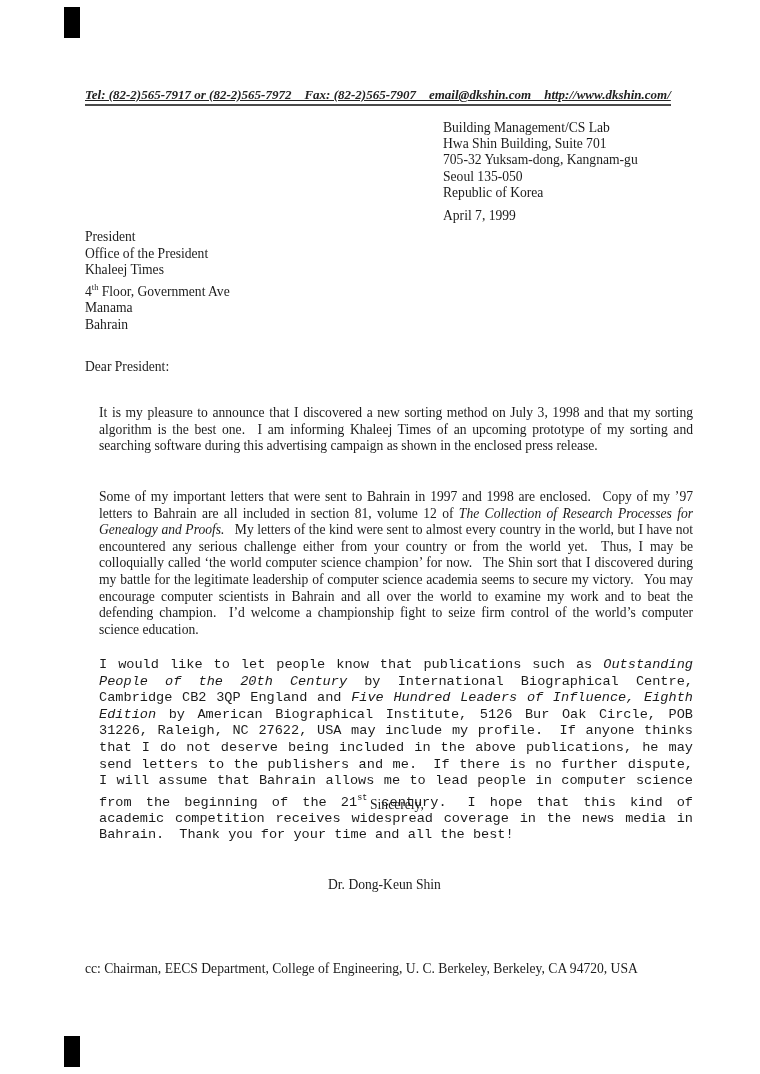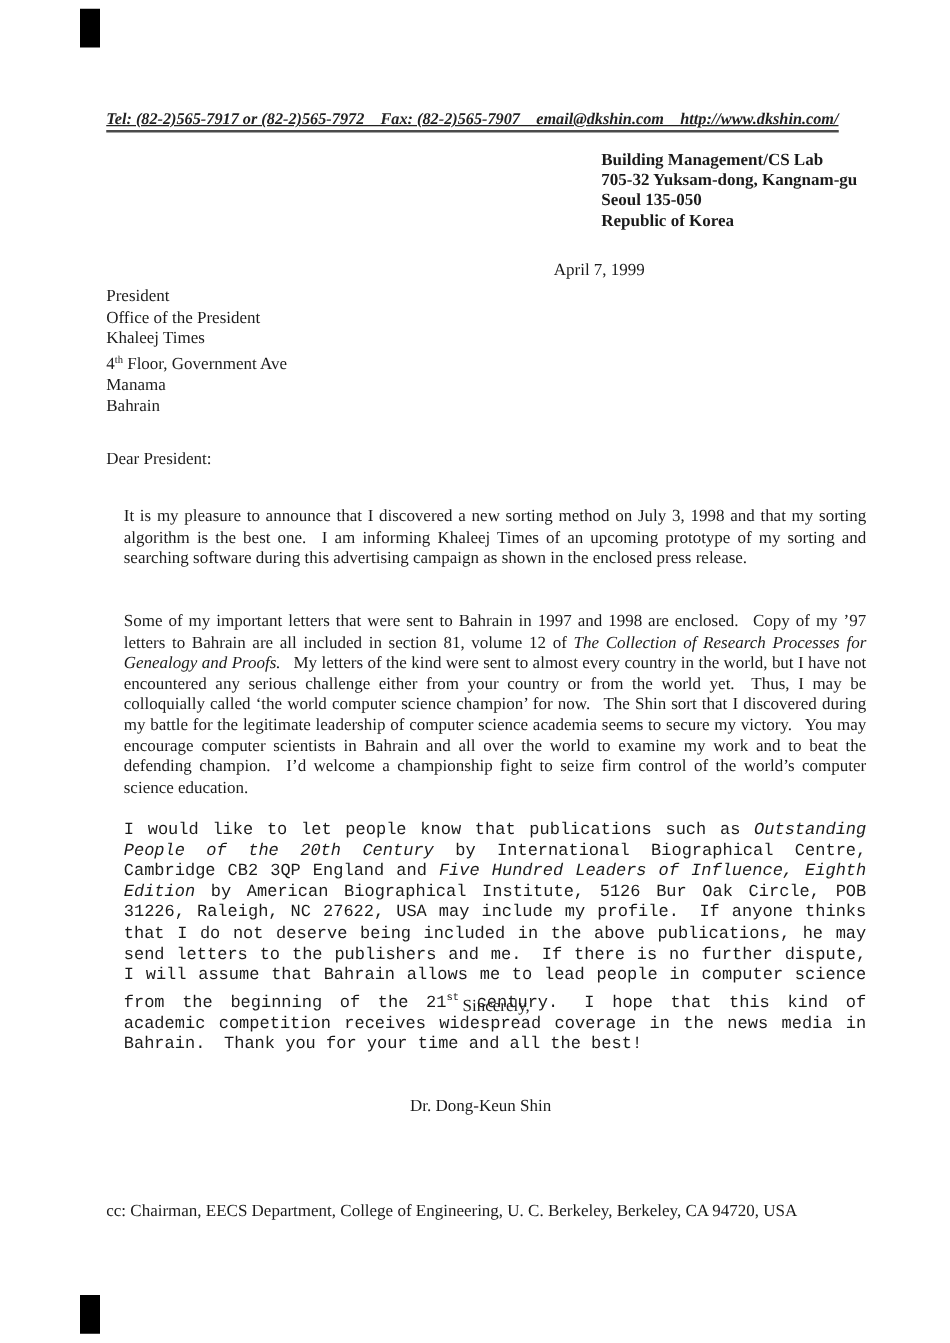--- a/index.html
+++ b/index.html
@@ -33,23 +33,22 @@
     border-bottom: 2.5px solid #4a4a4a;
     padding-bottom: 1px;
     display: inline-block;
     white-space: nowrap;
   }
   .contact-text { text-decoration: underline; text-align: center; }
   .sender {
     position: absolute;
     left: 443px;
     top: 120px;
-    font-weight: bold;
+    font-weight: normal;
     line-height: 16.2px;
-    margin-left: 38px;
   }
   .date { position: absolute; left: 443px; top: 208px; }
   .recipient {
     position: absolute;
     left: 85px;
     top: 229px;
     line-height: 16.6px;
   }
   .salutation { position: absolute; left: 85px; top: 359px; }
   .para {
@@ -77,20 +76,21 @@
 
   <div class="scan-mark top"></div>
   <div class="scan-mark bottom"></div>
 
   <div class="contact">
     <span class="contact-text">Tel: (82-2)565-7917 or (82-2)565-7972  Fax: (82-2)565-7907  email@dkshin.com  http://www.dkshin.com/</span>
   </div>
 
   <div class="sender">
       <div class="line">Building Management/CS Lab</div>
+      <div class="line">Hwa Shin Building, Suite 701</div>
       <div class="line">705-32 Yuksam-dong, Kangnam-gu</div>
       <div class="line">Seoul 135-050</div>
       <div class="line">Republic of Korea</div>
     </div>
 
   <div class="date">April 7, 1999</div>
 
   <div class="recipient">
       <div class="line"><span>President</span></div>
       <div class="line"><span>Office of the President</span></div>

